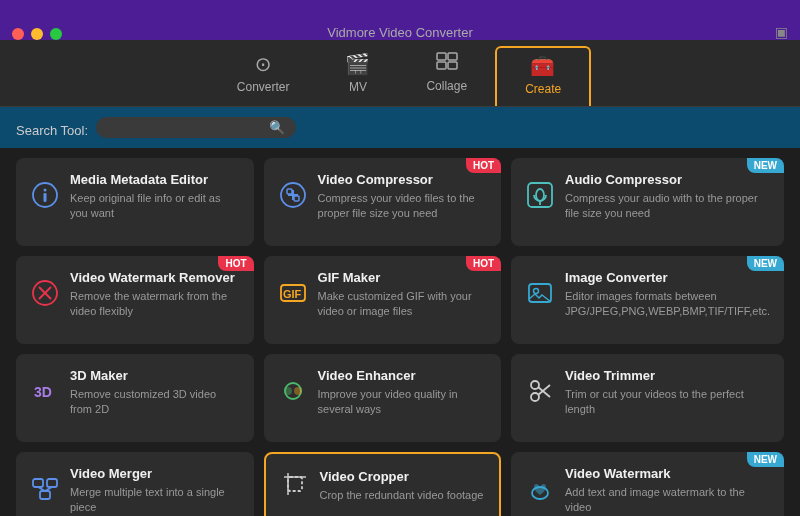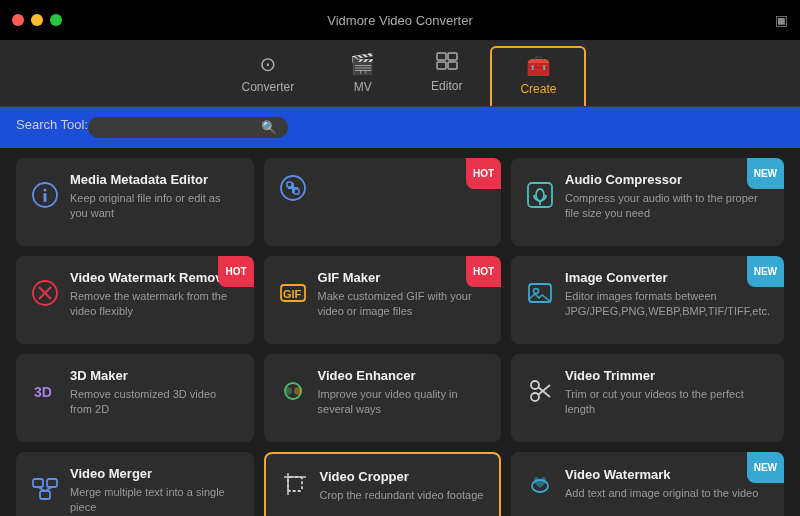--- a/index.html
+++ b/index.html
@@ -8,23 +8,23 @@
       height: 516px;
       background: #1e1e1e;
       font-family: -apple-system, BlinkMacSystemFont, 'Helvetica Neue', Arial, sans-serif;
       overflow: hidden;
       color: #fff;
     }
 
     
     .title-bar {
       height: 40px;
-      background: #000000;
-      display: flex;
-      align-items: center;
+      background: #4c1d95;
+      display: flex;
+      align-items: flex-end;
       justify-content: center;
       position: relative;
     }
     .traffic-lights {
       position: absolute;
       left: 12px;
       display: flex;
       gap: 7px;
       align-items: center;
     }
@@ -73,25 +73,25 @@
       color: #f5a623;
       background: #2a2a2a;
       padding-bottom: 10px;
     }
     .nav-icon {
       font-size: 20px;
     }
 
     
     .search-bar {
-      background: #1d4ed8;
+      background: #0c4a6e;
       padding: 10px 16px;
       display: flex;
-      align-items: flex-start;
-      gap: 0;
+      align-items: flex-end;
+      gap: 8px;
     }
     .search-label {
       font-size: 13px;
       color: #ccc;
     }
     .search-input-wrap {
       display: flex;
       align-items: center;
       background: #3a3a3a;
       border-radius: 12px;
@@ -151,21 +151,21 @@
     .card-desc {
       font-size: 11px;
       color: #999;
       line-height: 1.4;
       margin-top: 2px;
     }
     .badge {
       position: absolute;
       top: 0;
       right: 0;
-      padding: 10px 7px;
+      padding: 2px 7px;
       border-radius: 0 8px 0 8px;
       font-size: 10px;
       font-weight: 700;
       text-transform: uppercase;
     }
     .badge-hot { background: #e8334a; color: #fff; }
     .badge-new { background: #36a8d1; color: #fff; }
   </style>
 </head>
 <body>
@@ -191,21 +191,21 @@
   </div>
   <div class="nav-item">
     <span class="nav-icon">
       <svg width="22" height="18" viewBox="0 0 22 18" fill="none">
         <rect x="1" y="1" width="9" height="7" rx="1" stroke="#aaa" stroke-width="1.5"></rect>
         <rect x="12" y="1" width="9" height="7" rx="1" stroke="#aaa" stroke-width="1.5"></rect>
         <rect x="1" y="10" width="9" height="7" rx="1" stroke="#aaa" stroke-width="1.5"></rect>
         <rect x="12" y="10" width="9" height="7" rx="1" stroke="#aaa" stroke-width="1.5"></rect>
       </svg>
     </span>
-    <span>Editor</span>
+    <span>Collage</span>
   </div>
   <div class="nav-item active">
     <span class="nav-icon">🧰</span>
     <span>Create</span>
   </div>
 </div>
 
 <div class="search-bar">
   <span class="search-label">Search Tool:</span>
   <div class="search-input-wrap">
@@ -232,20 +232,24 @@
     <div class="card">
     <span class="badge badge-hot">Hot</span>
     <div class="card-header">
       <span class="card-icon"><svg width="28" height="28" viewBox="0 0 28 28" fill="none">
             <circle cx="14" cy="14" r="12" stroke="#5b8fe8" stroke-width="1.8"></circle>
             <line x1="9" y1="14" x2="19" y2="14" stroke="#5b8fe8" stroke-width="2"></line>
             <line x1="14" y1="9" x2="14" y2="19" stroke="#5b8fe8" stroke-width="2"></line>
             <rect x="8" y="8" width="5" height="5" rx="1" stroke="#5b8fe8" stroke-width="1.5"></rect>
             <rect x="15" y="15" width="5" height="5" rx="1" stroke="#5b8fe8" stroke-width="1.5"></rect>
           </svg></span>
+      <div class="card-text">
+        <div class="card-title">Video Compressor</div>
+        <div class="card-desc">Compress your video files to the proper file size you need</div>
+      </div>
     </div>
   </div>
     <div class="card">
     <span class="badge badge-new">New</span>
     <div class="card-header">
       <span class="card-icon"><svg width="28" height="28" viewBox="0 0 28 28" fill="none">
             <rect x="2" y="2" width="24" height="24" rx="4" stroke="#4dbfbf" stroke-width="1.8"></rect>
             <ellipse cx="14" cy="14" rx="4" ry="6" stroke="#4dbfbf" stroke-width="1.8"></ellipse>
             <path d="M8 14c0 3.3 2.7 6 6 6s6-2.7 6-6" stroke="#4dbfbf" stroke-width="1.8" fill="none"></path>
             <line x1="14" y1="20" x2="14" y2="24" stroke="#4dbfbf" stroke-width="1.8"></line>
@@ -370,17 +374,17 @@
   </div>
     <div class="card">
     <span class="badge badge-new">New</span>
     <div class="card-header">
       <span class="card-icon"><svg width="28" height="28" viewBox="0 0 28 28" fill="none">
             <ellipse cx="14" cy="18" rx="8" ry="6" stroke="#36a8d1" stroke-width="1.8"></ellipse>
             <path d="M14 12 C12 8 8 8 8 12 C8 16 14 20 14 20 C14 20 20 16 20 12 C20 8 16 8 14 12Z" fill="#36a8d1" fill-opacity="0.5"></path>
           </svg></span>
       <div class="card-text">
         <div class="card-title">Video Watermark</div>
-        <div class="card-desc">Add text and image original to the video</div>
+        <div class="card-desc">Add text and image watermark to the video</div>
       </div>
     </div>
   </div>
   </div>
 
 </body></html>

